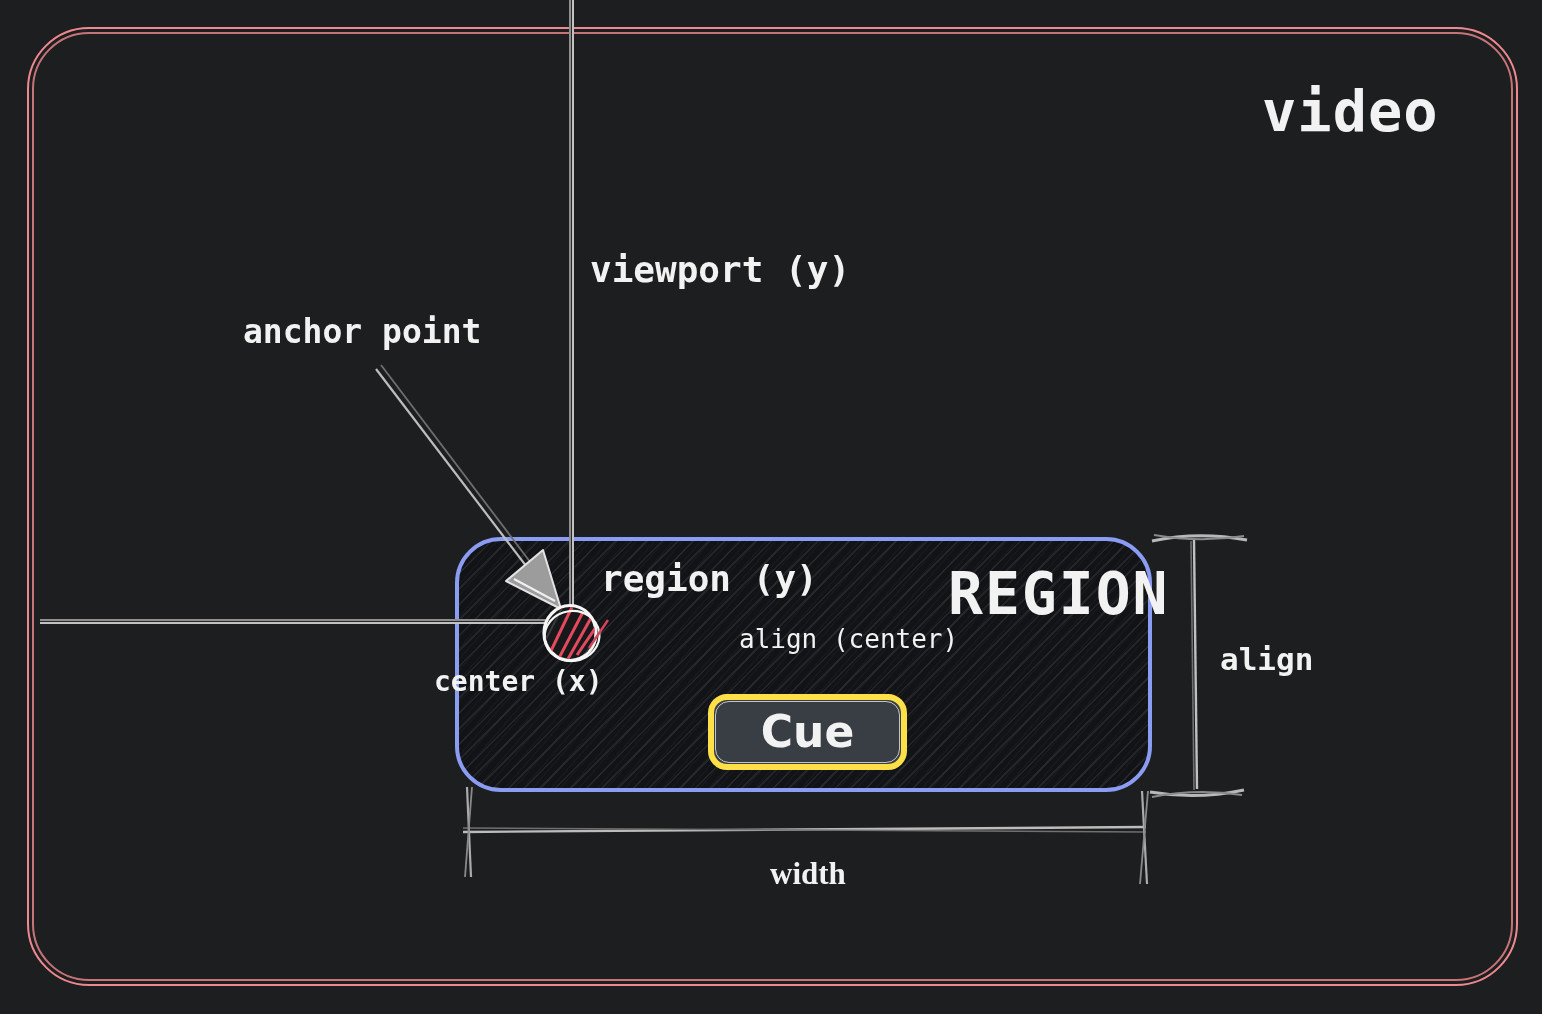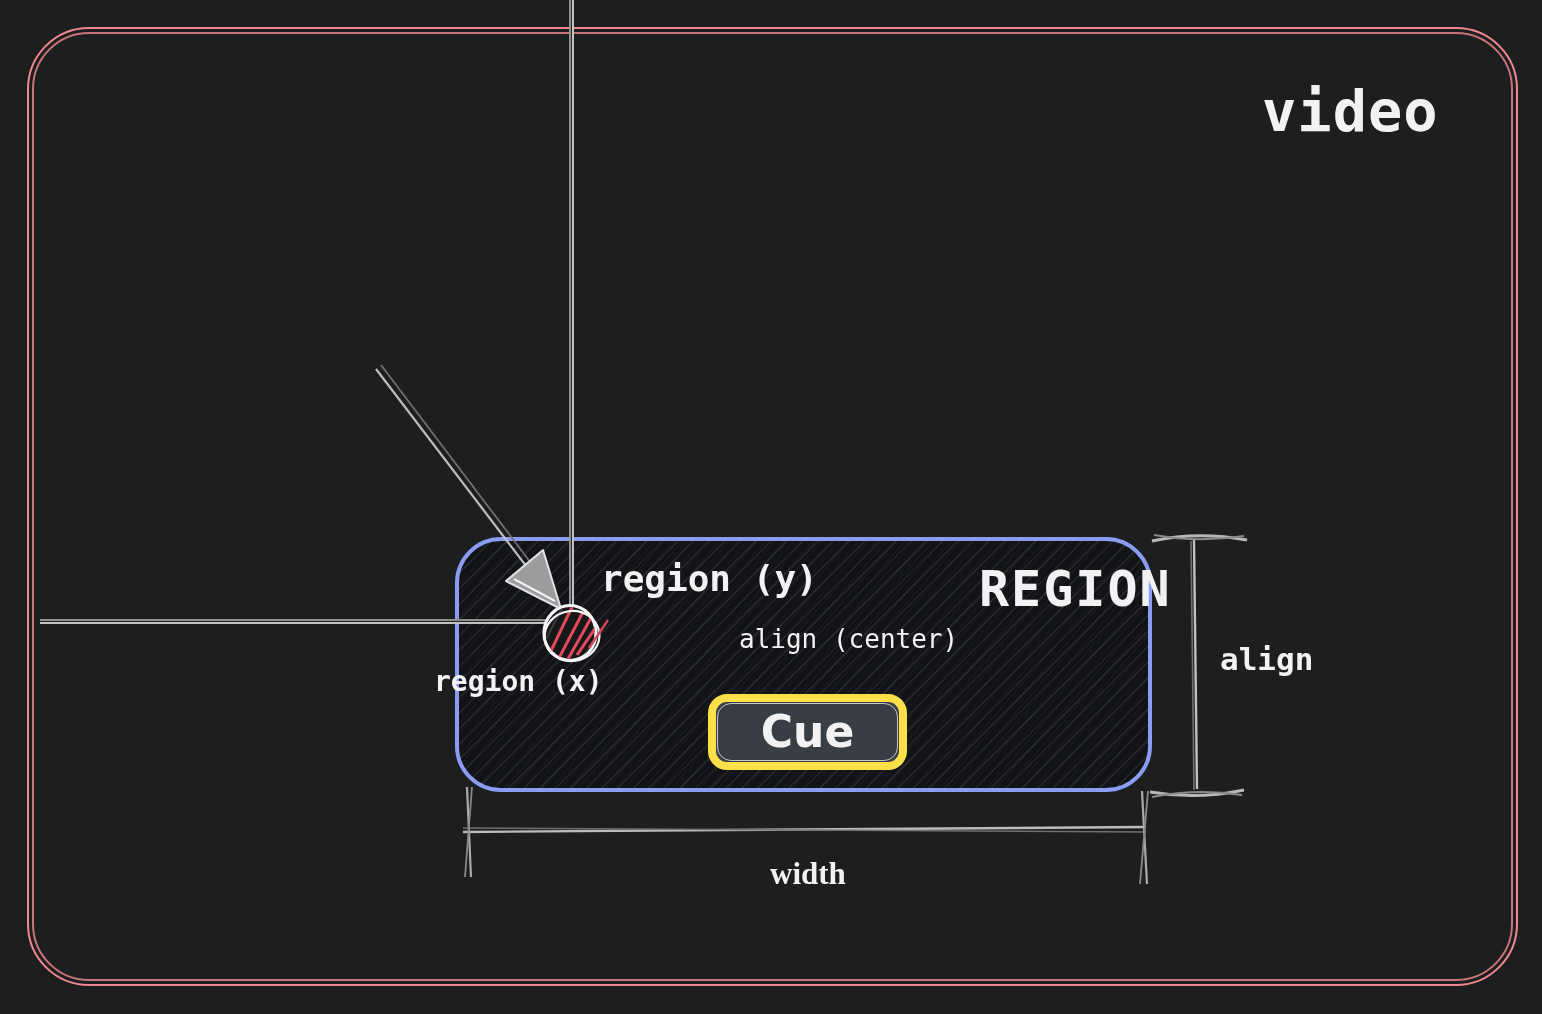--- a/index.html
+++ b/index.html
@@ -36,28 +36,28 @@
   .anchor-label{position:absolute;left:243px;top:312px;font-size:33px;font-weight:700;z-index:6;}
   
   .region-box{
     position:absolute; left:455px; top:537px; width:697px; height:255px;
     border:4px solid #8b9cf3; border-radius:46px; box-sizing:border-box; z-index:2;
     background-color:#121316;
     background-image:
       repeating-linear-gradient(135deg, rgba(195,205,218,.09) 0px, rgba(195,205,218,.09) 1.8px, transparent 1.8px, transparent 11px),
       repeating-linear-gradient(131deg, rgba(120,132,146,.05) 0px, rgba(120,132,146,.05) 1.5px, transparent 1.5px, transparent 7px);
   }
-  .region-title{position:absolute;left:948px;top:560px;font-size:50px;font-weight:700;z-index:6;letter-spacing:2px;margin-left:31px;}
+  .region-title{position:absolute;left:948px;top:560px;font-size:58px;font-weight:700;z-index:6;letter-spacing:2px;}
   .region-y-label{position:absolute;left:601px;top:558px;font-size:36px;font-weight:700;z-index:6;}
   .region-x-label{position:absolute;left:434px;top:665px;font-size:28px;font-weight:700;z-index:6;}
   .align-label{position:absolute;left:703px;top:624px;font-size:26px;font-weight:400;z-index:6;margin-left:36px;}
   
   .cue-button{
     position:absolute; left:708px; top:694px; width:199px; height:76px;
-    background:#393e45; border:8px solid #fde047; border-radius:19px;
+    background:#393e45; border:6px solid #fde047; border-radius:19px;
     box-sizing:border-box; display:flex; align-items:center; justify-content:center;
     z-index:4;
   }
   .cue-button .inner-stroke{
     position:absolute; inset:1px; border:1.5px solid rgba(255,255,255,.7); border-radius:14px;
   }
   .cue-label{
     font-family:"DejaVu Sans","Liberation Sans",sans-serif;
     font-size:44px; font-weight:700; color:#f2f2f2; line-height:1;
   }
@@ -72,25 +72,27 @@
 
 <div class="canvas">
 
   <div class="video-frame">
     <div class="inner-stroke"></div>
   </div>
   <div class="video-label">video</div>
 
   <div class="vline"></div>
   <div class="hline"></div>
+  <div class="viewport-y-label">viewport (y)</div>
+  <div class="anchor-label">anchor point</div>
 
   <div class="region-box"></div>
   <div class="region-title">REGION</div>
   <div class="region-y-label">region (y)</div>
-  <div class="region-x-label">region (x)</div>
+  <div class="region-x-label">center (x)</div>
   <div class="align-label">align (center)</div>
 
   <div class="cue-button">
     <div class="inner-stroke"></div>
     <span class="cue-label">Cue</span>
   </div>
 
   <div class="lines-label">align</div>
   <div class="width-label">width</div>
 

